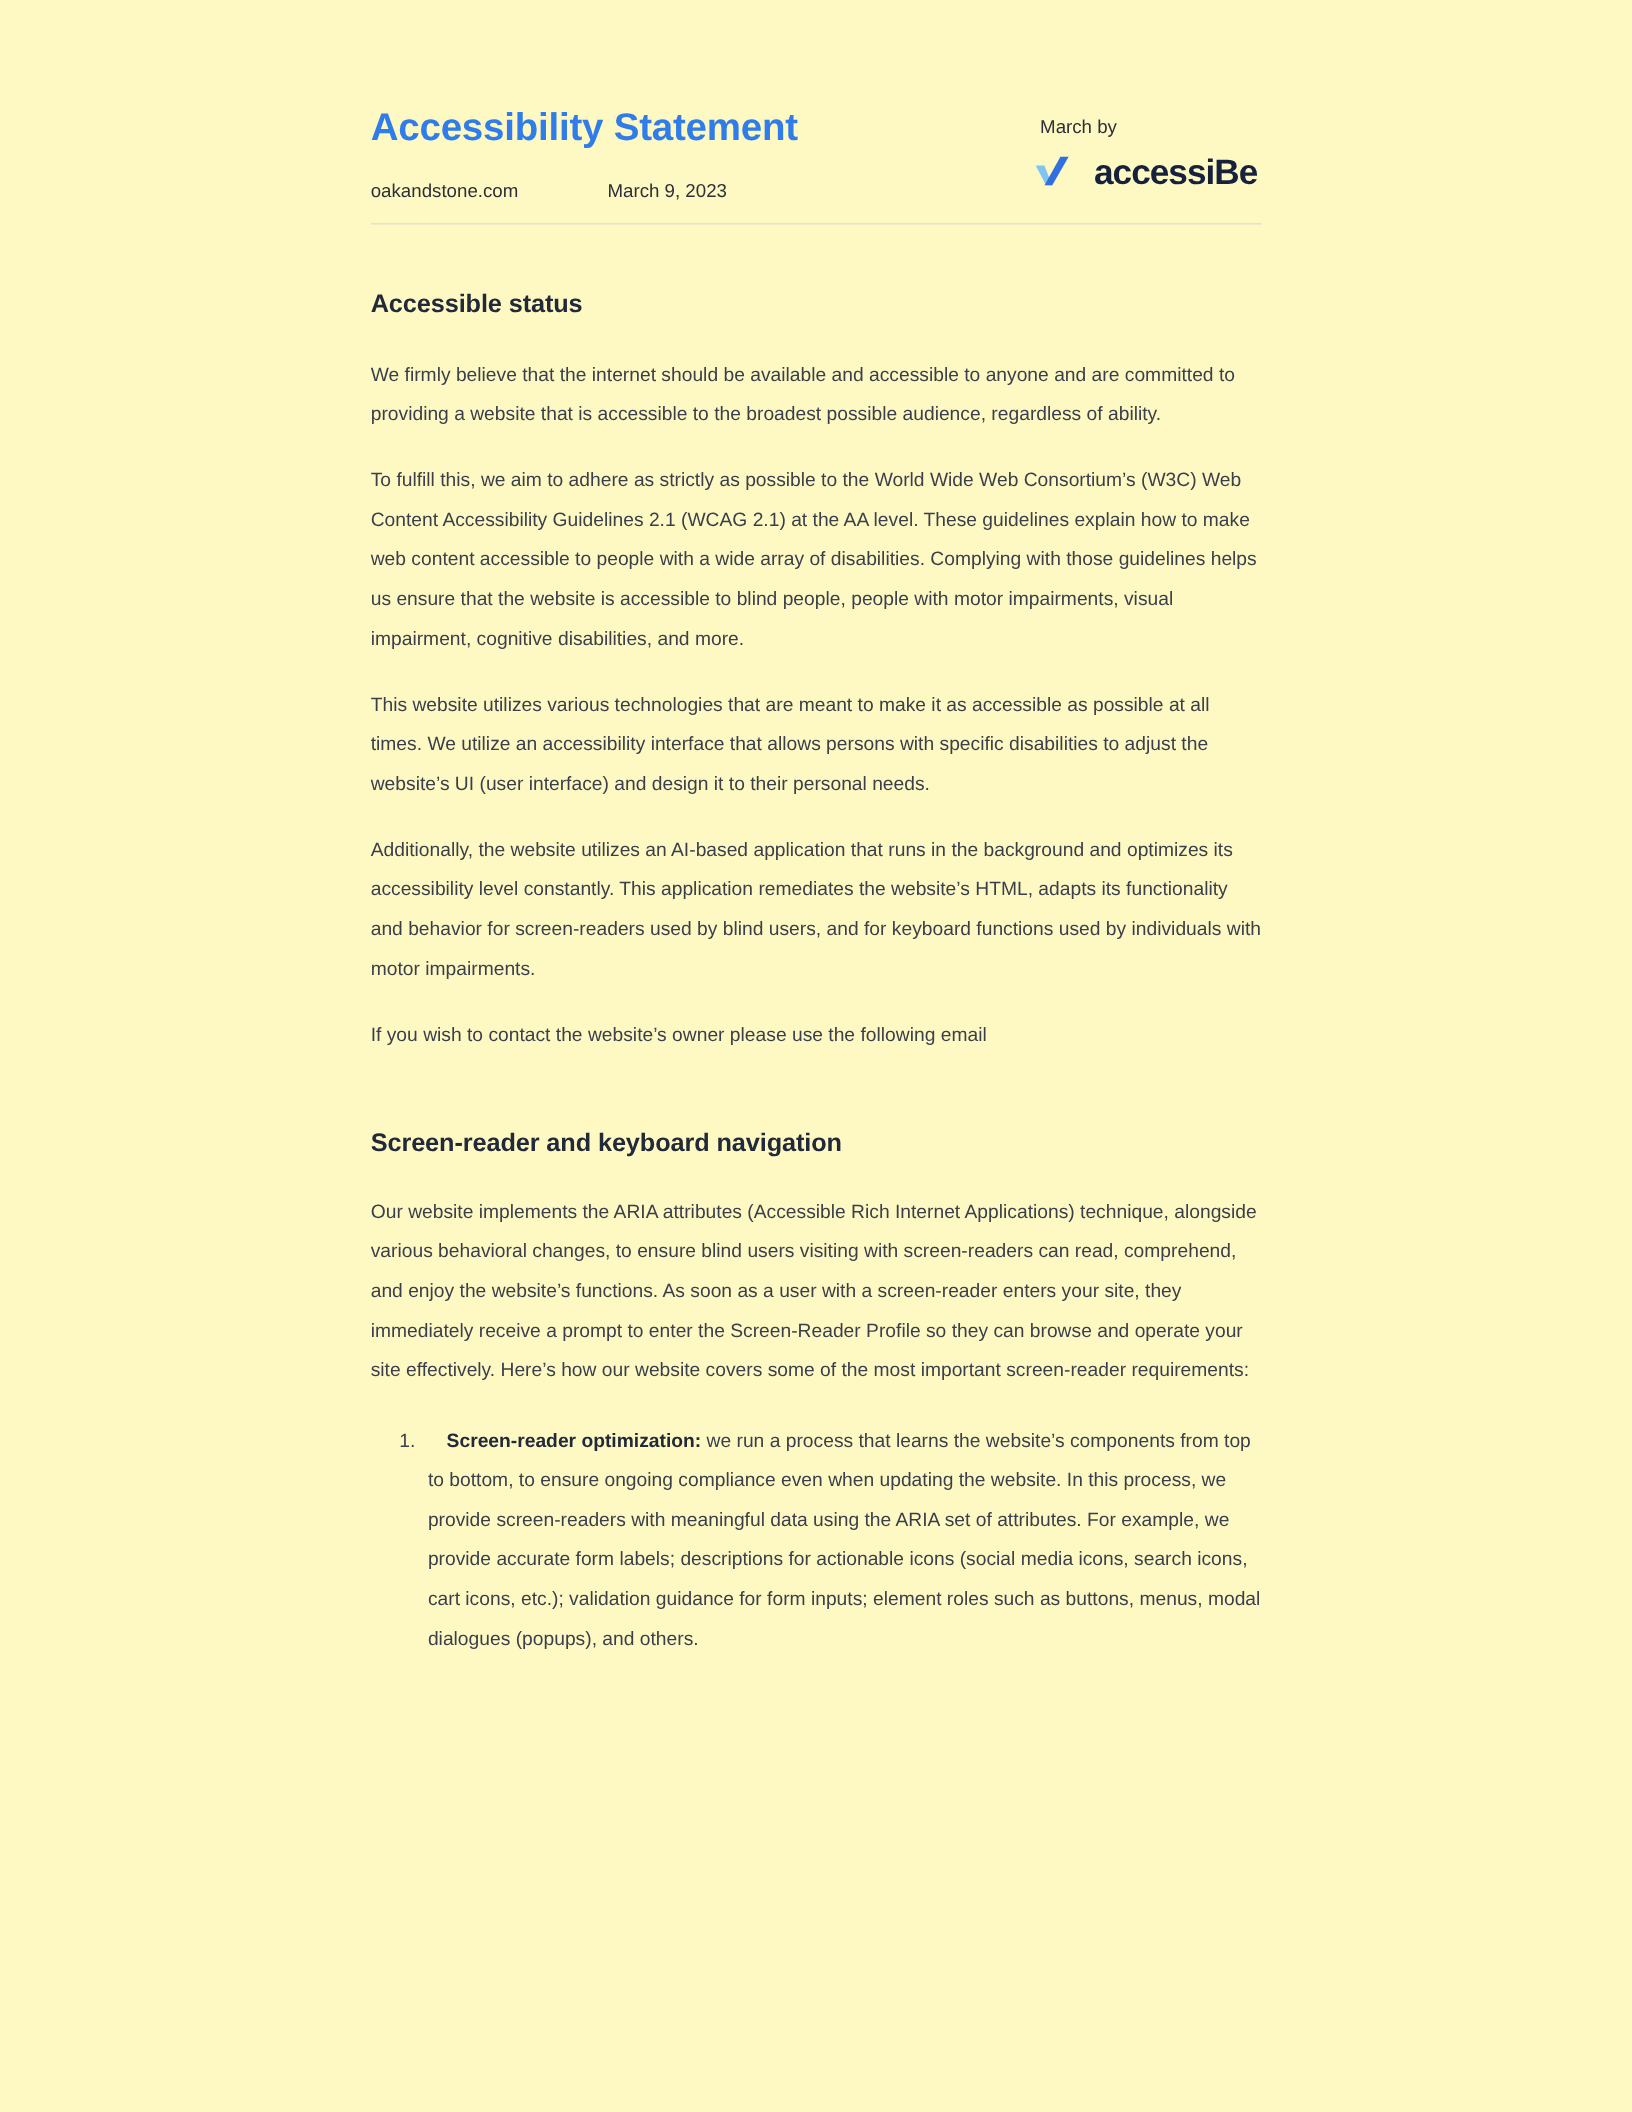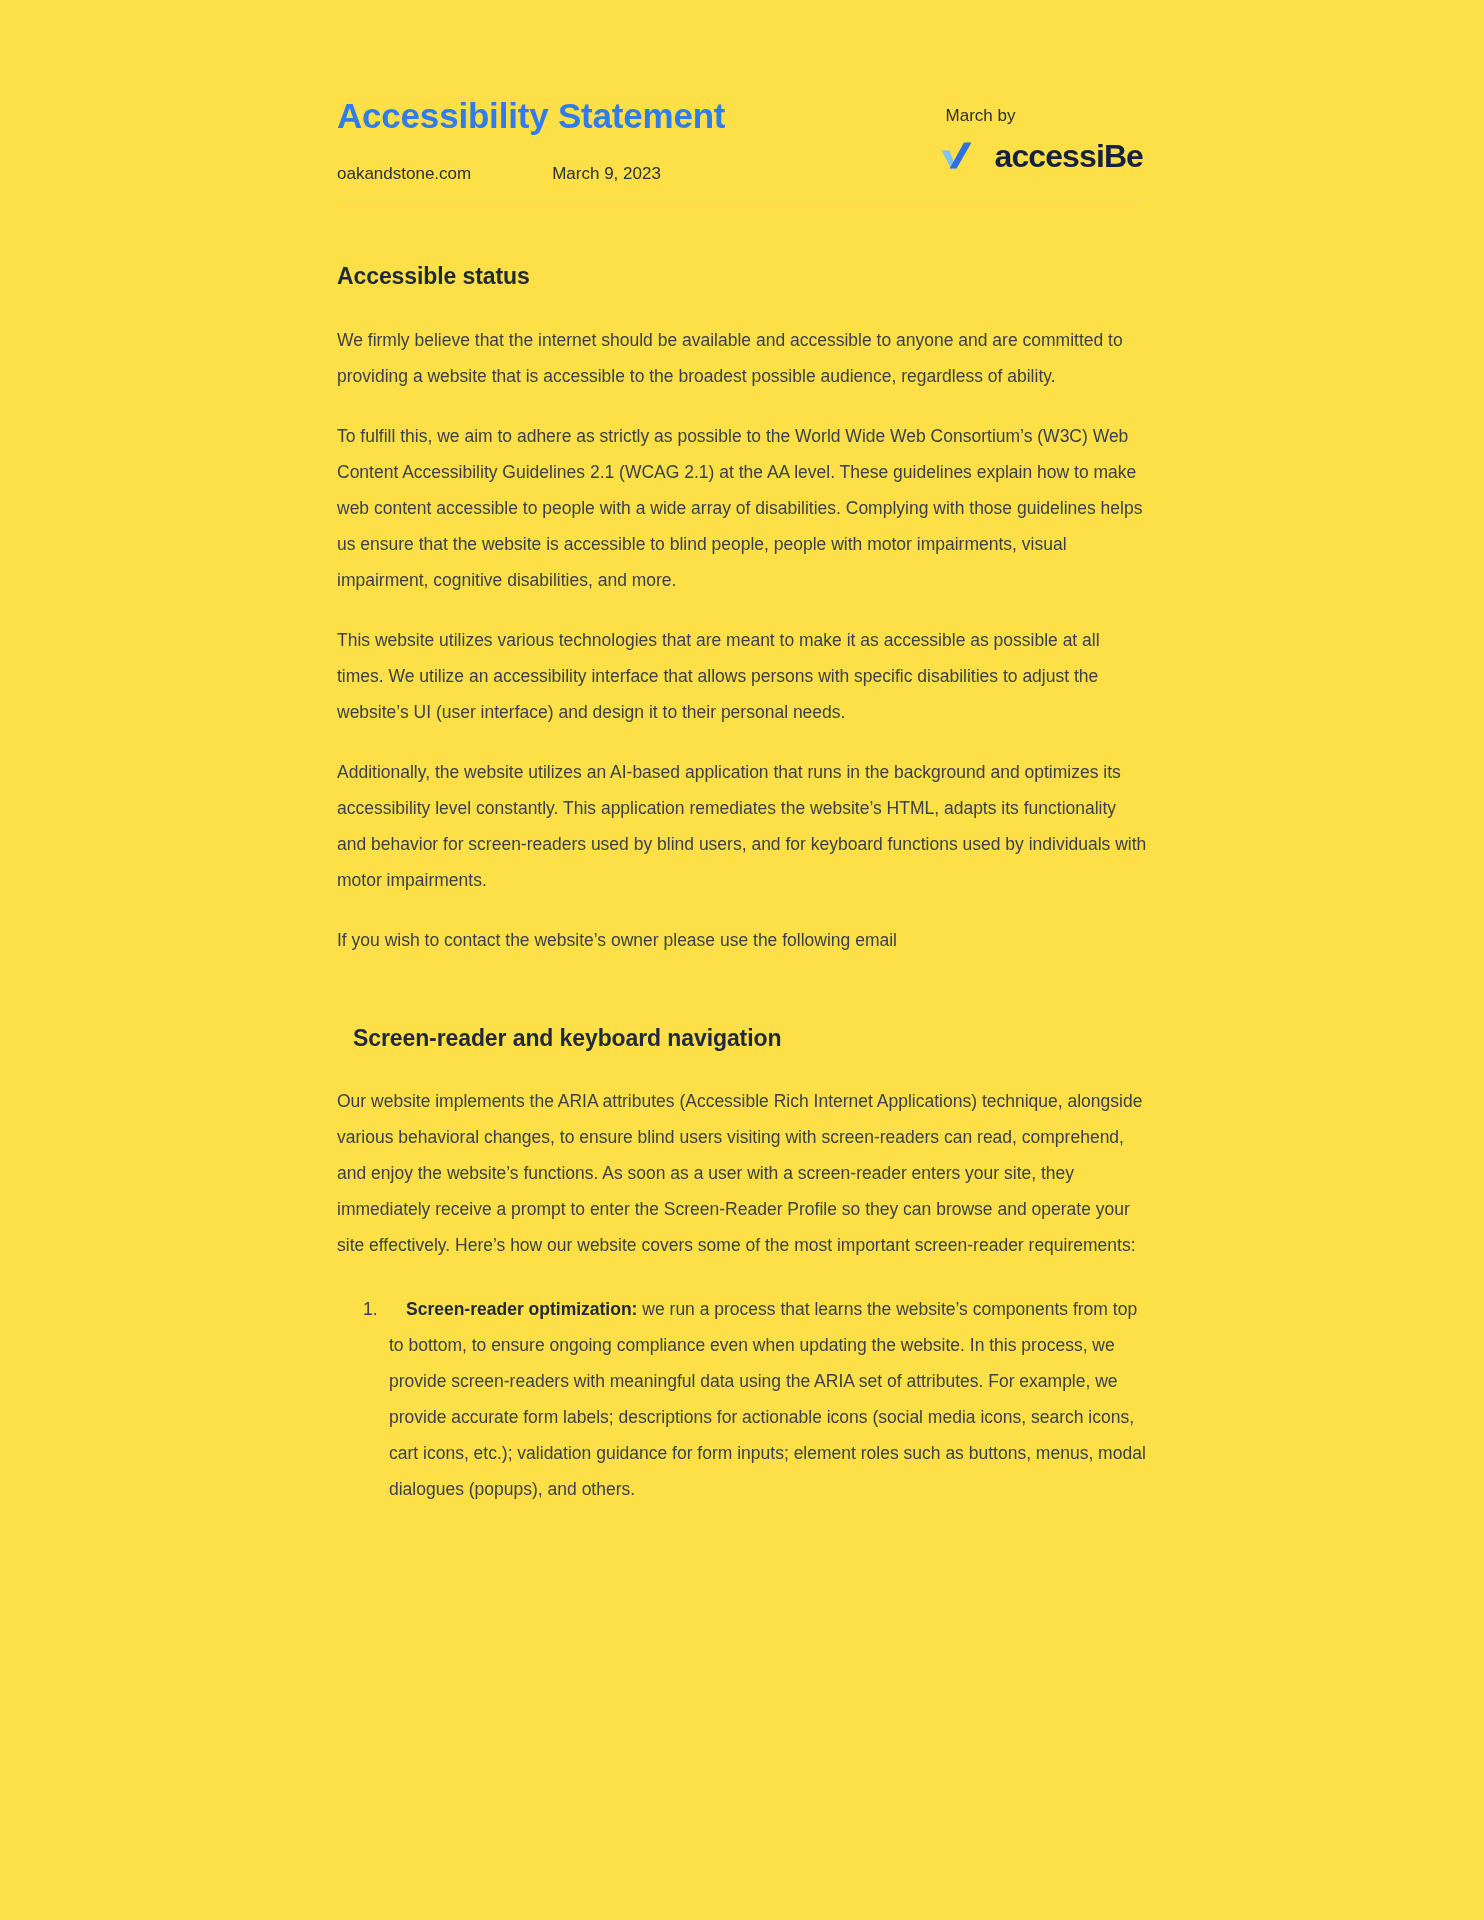--- a/index.html
+++ b/index.html
@@ -10,21 +10,21 @@
   body {
     width: 1484px;
     min-height: 1920px;
     font-family: "Liberation Sans", sans-serif;
     -webkit-font-smoothing: antialiased;
   }
 
   .page {
     width: 1484px;
     min-height: 1920px;
-    background: #fde047;
+    background: #fef9c3;
     position: relative;
     box-sizing: border-box;
     padding: 0;
   }
 
   .sheet {
     width: 810px;
     margin: 0 auto;
     padding-top: 92px;
     box-sizing: content-box;
@@ -107,21 +107,21 @@
   .section-heading {
     font-size: 23px;
     font-weight: 700;
     color: #22293A;
     letter-spacing: -0.1px;
     line-height: 1.3;
     margin: 0;
   }
 
   .section-1-heading { padding-top: 58px; }
-  .section-2-heading { padding-top: 66px; margin-left: 16px; }
+  .section-2-heading { padding-top: 66px; }
 
   p.body-text {
     font-size: 17.5px;
     line-height: 36px;
     color: #3A3F4B;
     margin: 24px 0 0 0;
   }
   p.body-text.first { margin-top: 30px; }
 
   .email-line { display: block; }

